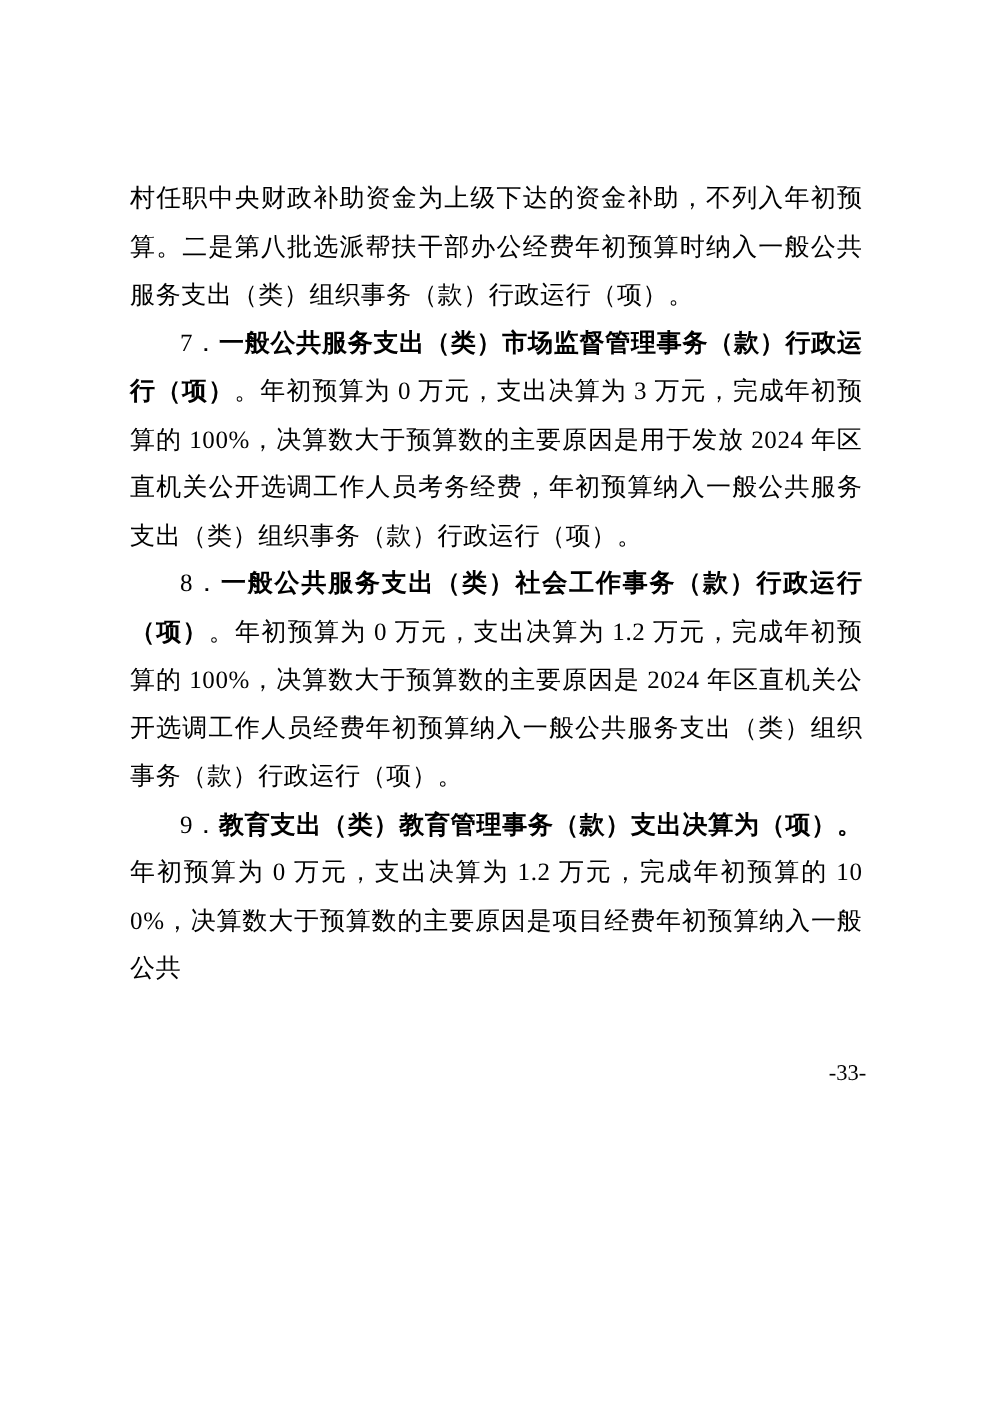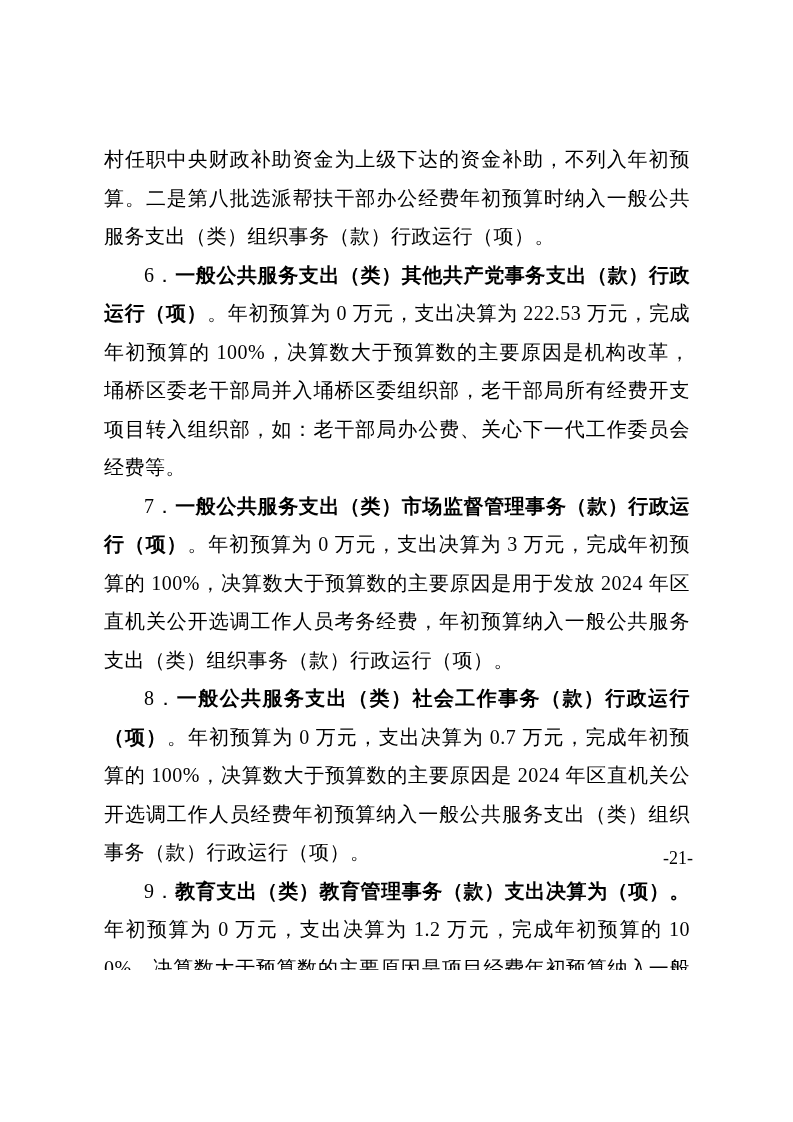--- a/index.html
+++ b/index.html
@@ -47,19 +47,18 @@
     color: #000000;
     font-family: "Liberation Serif", "DejaVu Serif", serif;
   }
 </style>
 </head>
 <body>
 
 <div class="page">
   <div class="doc-body" id="doc-body">
       <p class="para"><span class="run">村任职中央财政补助资金为上级下达的资金补助，不列入年初预算。二是第八批选派帮扶干部办公经费年初预算时纳入一般公共服务支出（类）组织事务（款）行政运行（项）。</span></p>
-      <p class="para indent"><span class="run">6．</span><span class="run bold">一般公共服务支出（类）其他共产党事务支出（款）行政运行（项）</span><span class="run">。年初预算为 0 万元，支出决算为 222.53 万元，完成年初预算的 100%，决算数大于预算数的主要原因是机构改革，埇桥区委老干部局并入埇桥区委组织部，老干部局所有经费开支项目转入组织部，如：老干部局办公费、关心下一代工作委员会经费等。</span></p>
       <p class="para indent"><span class="run">7．</span><span class="run bold">一般公共服务支出（类）市场监督管理事务（款）行政运行（项）</span><span class="run">。年初预算为 0 万元，支出决算为 3 万元，完成年初预算的 100%，决算数大于预算数的主要原因是用于发放 2024 年区直机关公开选调工作人员考务经费，年初预算纳入一般公共服务支出（类）组织事务（款）行政运行（项）。</span></p>
-      <p class="para indent"><span class="run">8．</span><span class="run bold">一般公共服务支出（类）社会工作事务（款）行政运行（项）</span><span class="run">。年初预算为 0 万元，支出决算为 0.7 万元，完成年初预算的 100%，决算数大于预算数的主要原因是 2024 年区直机关公开选调工作人员经费年初预算纳入一般公共服务支出（类）组织事务（款）行政运行（项）。</span></p>
+      <p class="para indent"><span class="run">8．</span><span class="run bold">一般公共服务支出（类）社会工作事务（款）行政运行（项）</span><span class="run">。年初预算为 0 万元，支出决算为 1.2 万元，完成年初预算的 100%，决算数大于预算数的主要原因是 2024 年区直机关公开选调工作人员经费年初预算纳入一般公共服务支出（类）组织事务（款）行政运行（项）。</span></p>
       <p class="para indent"><span class="run">9．</span><span class="run bold">教育支出（类）教育管理事务（款）支出决算为（项）。</span><span class="run">年初预算为 0 万元，支出决算为 1.2 万元，完成年初预算的 100%，决算数大于预算数的主要原因是项目经费年初预算纳入一般公共</span></p>
     </div>
-  <div class="page-number">-21-</div>
+  <div class="page-number">-33-</div>
 </div>
 
 </body></html>

